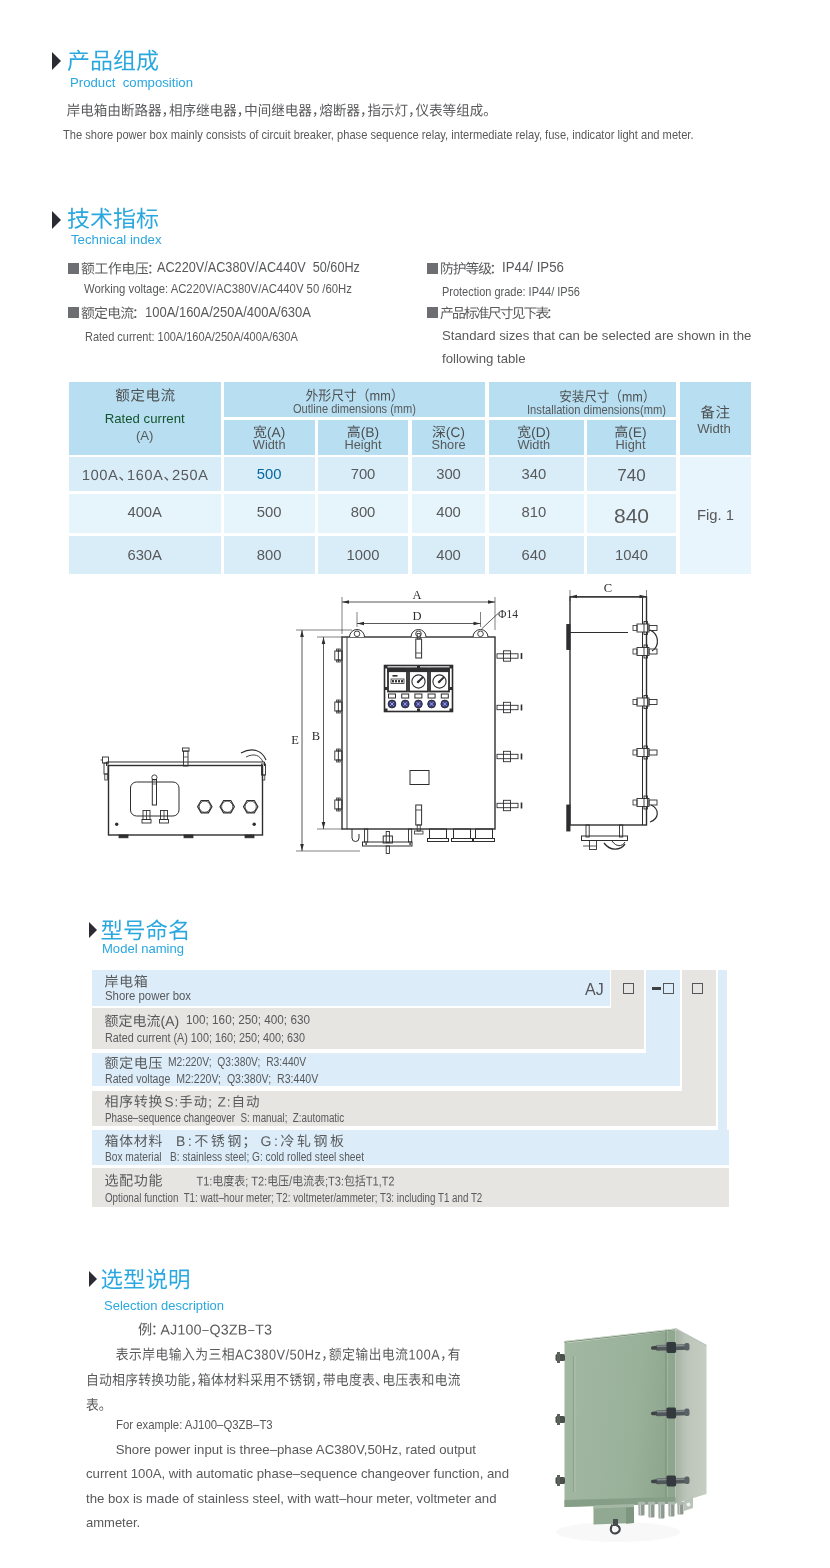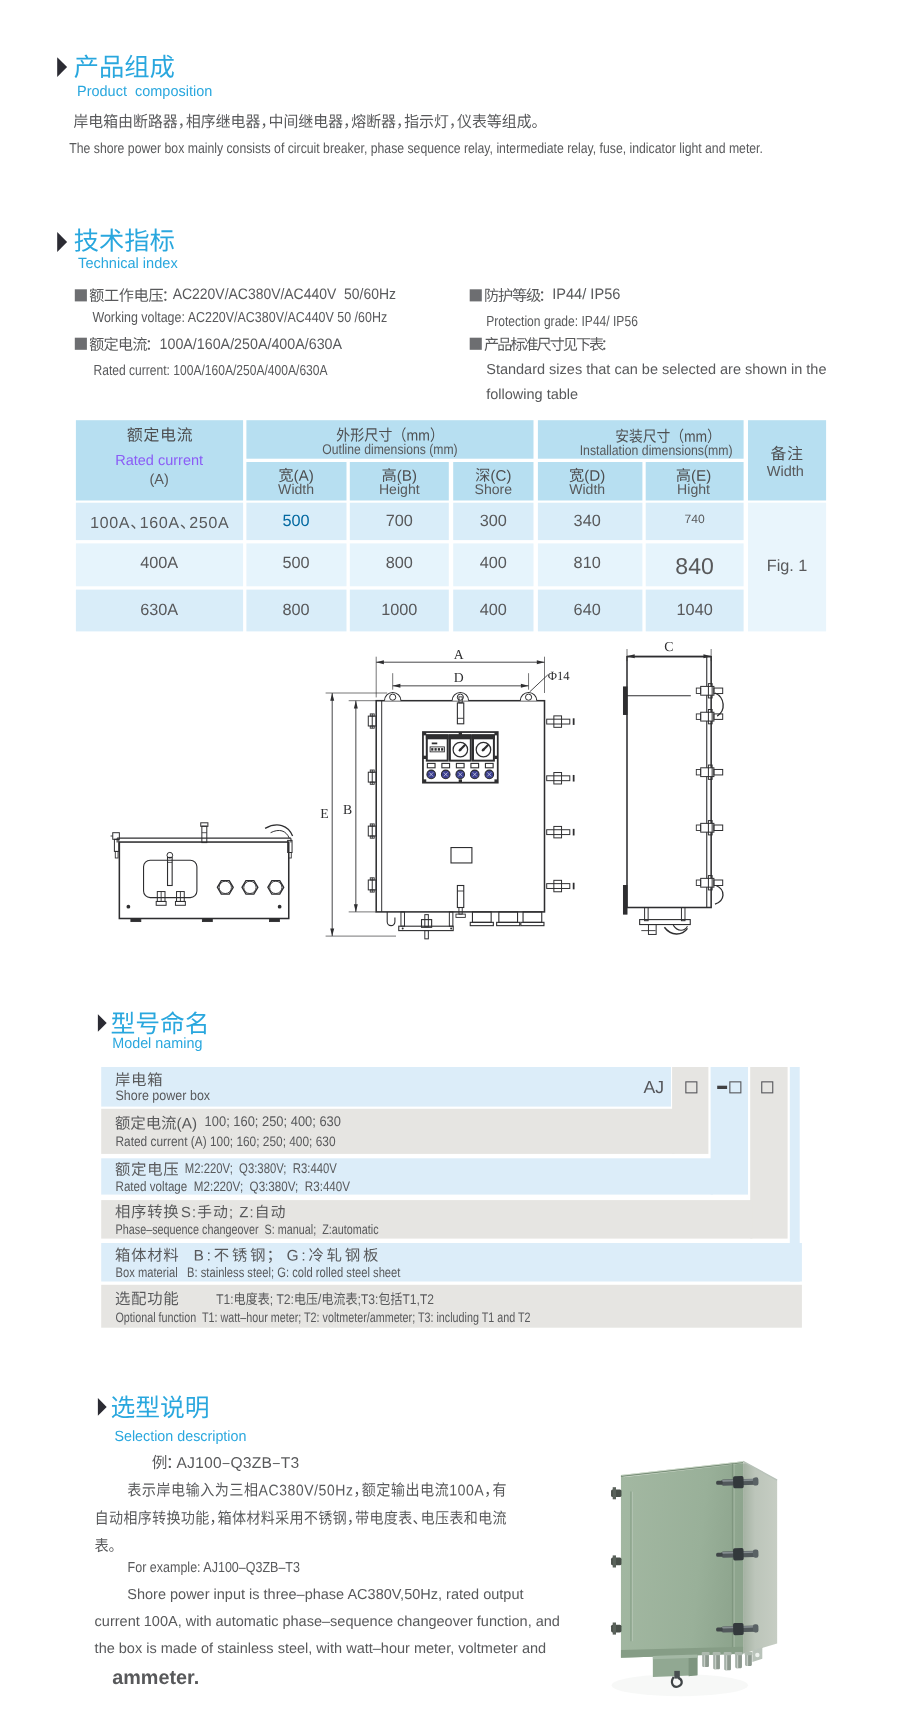--- a/index.html
+++ b/index.html
@@ -94,21 +94,21 @@
 <div style="position:absolute;left:318px;top:536px;width:90px;height:38px;background:#d9edf9;"></div>
 
 <div style="position:absolute;left:412px;top:536px;width:73px;height:38px;background:#d9edf9;"></div>
 
 <div style="position:absolute;left:489px;top:536px;width:95px;height:38px;background:#d9edf9;"></div>
 
 <div style="position:absolute;left:587px;top:536px;width:89px;height:38px;background:#d9edf9;"></div>
 
 <div style="position:absolute;left:680px;top:456.5px;width:71px;height:117.5px;background:#e9f5fc;"></div>
 
-<div class="t" style="left:144.7px;top:412.0px;font-size:13.2px;color:#8b5cf6;font-weight:400;transform:translateX(-50%);">Rated current</div>
+<div class="t" style="left:144.7px;top:412.0px;font-size:13.2px;color:#14532d;font-weight:400;transform:translateX(-50%);">Rated current</div>
 
 <div class="t" style="left:144.7px;top:429.0px;font-size:13.2px;color:#58595b;font-weight:400;transform:translateX(-50%);">(A)</div>
 
 <div class="t" style="left:293.1px;top:403.4px;font-size:12.8px;color:#58595b;font-weight:400;transform:scaleX(0.8646);transform-origin:0 50%;">Outline dimensions (mm)</div>
 
 <div class="t" style="left:526.5px;top:403.9px;font-size:12.8px;color:#58595b;font-weight:400;transform:scaleX(0.8723);transform-origin:0 50%;">Installation dimensions(mm)</div>
 
 <div class="t" style="left:714px;top:421.5px;font-size:13.2px;color:#58595b;font-weight:400;transform:translateX(-50%);">Width</div>
 
 <div class="t" style="left:269.2px;top:438.9px;font-size:12.8px;color:#58595b;font-weight:400;transform:translateX(-50%);">Width</div>
@@ -122,21 +122,21 @@
 <div class="t" style="left:630.5px;top:438.9px;font-size:12.8px;color:#58595b;font-weight:400;transform:translateX(-50%);">Hight</div>
 
 <div class="t" style="left:269.2px;top:466.7px;font-size:14.8px;color:#0369a1;font-weight:400;transform:translateX(-50%);">500</div>
 
 <div class="t" style="left:363px;top:466.7px;font-size:14.8px;color:#58595b;font-weight:400;transform:translateX(-50%);">700</div>
 
 <div class="t" style="left:448.5px;top:466.7px;font-size:14.8px;color:#58595b;font-weight:400;transform:translateX(-50%);">300</div>
 
 <div class="t" style="left:533.8px;top:466.7px;font-size:14.8px;color:#58595b;font-weight:400;transform:translateX(-50%);">340</div>
 
-<div class="t" style="left:631.5px;top:466.7px;font-size:11px;color:#58595b;font-weight:400;transform:translateX(-50%);text-align:right;">740</div>
+<div class="t" style="left:631.5px;top:466.7px;font-size:17px;color:#58595b;font-weight:400;transform:translateX(-50%);text-align:right;">740</div>
 
 <div class="t" style="left:144.7px;top:505.2px;font-size:14.8px;color:#58595b;font-weight:400;transform:translateX(-50%);">400A</div>
 
 <div class="t" style="left:269.2px;top:505.2px;font-size:14.8px;color:#58595b;font-weight:400;transform:translateX(-50%);">500</div>
 
 <div class="t" style="left:363px;top:505.2px;font-size:14.8px;color:#58595b;font-weight:400;transform:translateX(-50%);">800</div>
 
 <div class="t" style="left:448.5px;top:505.2px;font-size:14.8px;color:#58595b;font-weight:400;transform:translateX(-50%);">400</div>
 
 <div class="t" style="left:533.8px;top:505.2px;font-size:14.8px;color:#58595b;font-weight:400;transform:translateX(-50%);">810</div>
@@ -212,21 +212,21 @@
 <div class="t" style="left:103.5px;top:1298.8px;font-size:13.5px;color:#29a7de;font-weight:400;transform:scaleX(0.9633);transform-origin:0 50%;">Selection description</div>
 
 <div class="t" style="left:115.7px;top:1418.0px;font-size:13.2px;color:#58595b;font-weight:400;transform:scaleX(0.8619);transform-origin:0 50%;">For example: AJ100–Q3ZB–T3</div>
 
 <div class="t" style="left:115.7px;top:1443px;width:344.8px;font-size:13.2px;color:#58595b;text-align:justify;text-align-last:justify;">Shore power input is three–phase AC380V,50Hz, rated output</div>
 
 <div class="t" style="left:86px;top:1467.4px;width:374.5px;font-size:13.2px;color:#58595b;text-align:justify;text-align-last:justify;">current 100A, with automatic phase–sequence changeover function, and</div>
 
 <div class="t" style="left:86px;top:1491.8px;width:374.5px;font-size:13.2px;color:#58595b;text-align:justify;text-align-last:justify;">the box is made of stainless steel, with watt–hour meter, voltmeter and</div>
 
-<div class="t" style="left:86px;top:1516.2px;font-size:18px;color:#58595b;font-weight:700;margin-left:16px;">ammeter.</div>
+<div class="t" style="left:86px;top:1516.2px;font-size:13px;color:#58595b;font-weight:400;">ammeter.</div>
 
 <svg width="830" height="1568" viewBox="0 0 830 1568" style="position:absolute;left:0;top:0;pointer-events:none;" xmlns="http://www.w3.org/2000/svg">
 <defs>
         <path id="g1" d="M168 464L928 464L928 390L168 390ZM110 720L902 720L902 648L110 648ZM124 464L202 464L202 325Q202 281 198 228Q194 174 182 118Q171 63 150 10Q130 -43 97 -87Q91 -80 80 -70Q68 -59 56 -50Q44 -40 35 -35Q75 19 94 83Q113 147 118 211Q124 275 124 327ZM263 612L328 639Q353 607 378 566Q404 526 417 497L348 466Q337 496 312 538Q288 579 263 612ZM689 634L770 606Q744 562 716 515Q687 468 663 435L604 459Q619 483 635 514Q651 544 665 576Q679 608 689 634ZM425 821L500 841Q523 815 544 781Q565 747 575 721L496 696Q488 722 468 758Q447 793 425 821Z"></path>
         <path id="g2" d="M302 726L302 536L701 536L701 726ZM229 797L778 797L778 464L229 464ZM83 357L439 357L439 -71L364 -71L364 286L155 286L155 -80L83 -80ZM549 357L925 357L925 -74L849 -74L849 286L621 286L621 -80L549 -80ZM116 47L395 47L395 -26L116 -26ZM585 47L882 47L882 -26L585 -26Z"></path>
         <path id="g3" d="M380 11L959 11L959 -58L380 -58ZM520 535L847 535L847 466L520 466ZM521 274L848 274L848 207L521 207ZM481 790L872 790L872 -25L798 -25L798 721L553 721L553 -25L481 -25ZM73 182Q71 190 67 202Q63 214 58 227Q54 240 49 249Q66 252 86 270Q105 287 130 315Q143 328 169 360Q195 391 227 434Q259 477 292 526Q326 576 355 628L415 591Q351 487 275 390Q199 293 123 221L123 219Q123 219 116 216Q108 212 98 206Q88 201 80 194Q73 188 73 182ZM73 182L69 241L106 267L402 321Q400 306 400 288Q400 270 401 259Q299 239 238 226Q176 212 143 204Q110 196 96 192Q81 187 73 182ZM66 423Q64 430 60 443Q55 456 50 470Q46 483 42 493Q56 496 70 512Q85 529 102 555Q111 567 129 596Q147 625 168 664Q190 704 212 750Q233 795 250 840L318 809Q290 746 256 684Q222 622 186 566Q149 509 111 464L111 461Q111 461 104 458Q98 454 88 448Q79 441 72 435Q66 429 66 423ZM66 423L64 477L100 500L300 521Q298 508 296 490Q294 472 295 461Q226 452 184 446Q141 440 118 436Q94 432 83 429Q72 426 66 423ZM48 58Q92 67 148 80Q204 92 267 107Q330 122 394 137L401 73Q312 50 222 27Q133 4 63 -14Z"></path>
         <path id="g4" d="M171 465L419 465L419 395L171 395ZM390 465L463 465Q463 465 463 460Q463 454 462 446Q462 438 462 433Q460 321 456 252Q453 182 448 146Q442 110 431 96Q419 82 406 76Q392 70 371 67Q351 65 319 66Q287 66 250 68Q249 84 244 104Q238 123 229 138Q263 134 293 134Q323 133 335 133Q346 133 354 135Q361 137 367 144Q374 153 378 184Q383 216 386 280Q388 345 390 453ZM671 790L716 836Q748 821 782 800Q817 780 847 760Q877 739 897 722L850 670Q831 688 801 710Q771 731 737 752Q703 773 671 790ZM815 519L890 500Q826 304 715 160Q604 16 451 -75Q445 -67 435 -56Q425 -44 414 -32Q404 -21 396 -13Q548 67 653 202Q758 338 815 519ZM177 670L951 670L951 597L177 597ZM128 670L206 670L206 388Q206 335 202 273Q198 211 187 147Q176 83 155 22Q134 -38 99 -87Q93 -79 82 -69Q70 -59 58 -50Q45 -41 36 -37Q78 25 98 99Q117 173 122 248Q128 324 128 389ZM544 839L622 839Q621 700 632 575Q643 450 663 346Q683 241 712 164Q740 88 774 46Q809 4 847 4Q869 4 880 46Q890 89 894 189Q907 177 926 165Q944 153 959 148Q952 62 940 14Q927 -34 904 -54Q880 -73 841 -73Q791 -73 749 -39Q707 -5 674 57Q642 119 618 204Q594 288 578 390Q561 492 553 606Q545 719 544 839Z"></path>
         <path id="g5" d="M614 481Q614 383 551 326Q487 268 377 268L175 268L175 0L82 0L82 688L372 688Q487 688 551 634Q614 580 614 481ZM521 480Q521 613 360 613L175 613L175 342L364 342Q521 342 521 480Z"></path>
         <path id="g6" d="M69 0L69 405Q69 461 66 528L149 528Q153 438 153 420L155 420Q176 488 204 513Q231 538 281 538Q298 538 316 533L316 453Q299 458 270 458Q215 458 186 410Q157 363 157 275L157 0Z"></path>
         <path id="g7" d="M514 265Q514 126 453 58Q392 -10 276 -10Q160 -10 101 61Q42 131 42 265Q42 538 279 538Q400 538 457 471Q514 405 514 265ZM422 265Q422 374 389 424Q357 473 280 473Q203 473 169 423Q134 372 134 265Q134 160 168 108Q202 55 275 55Q354 55 388 106Q422 157 422 265Z"></path>

